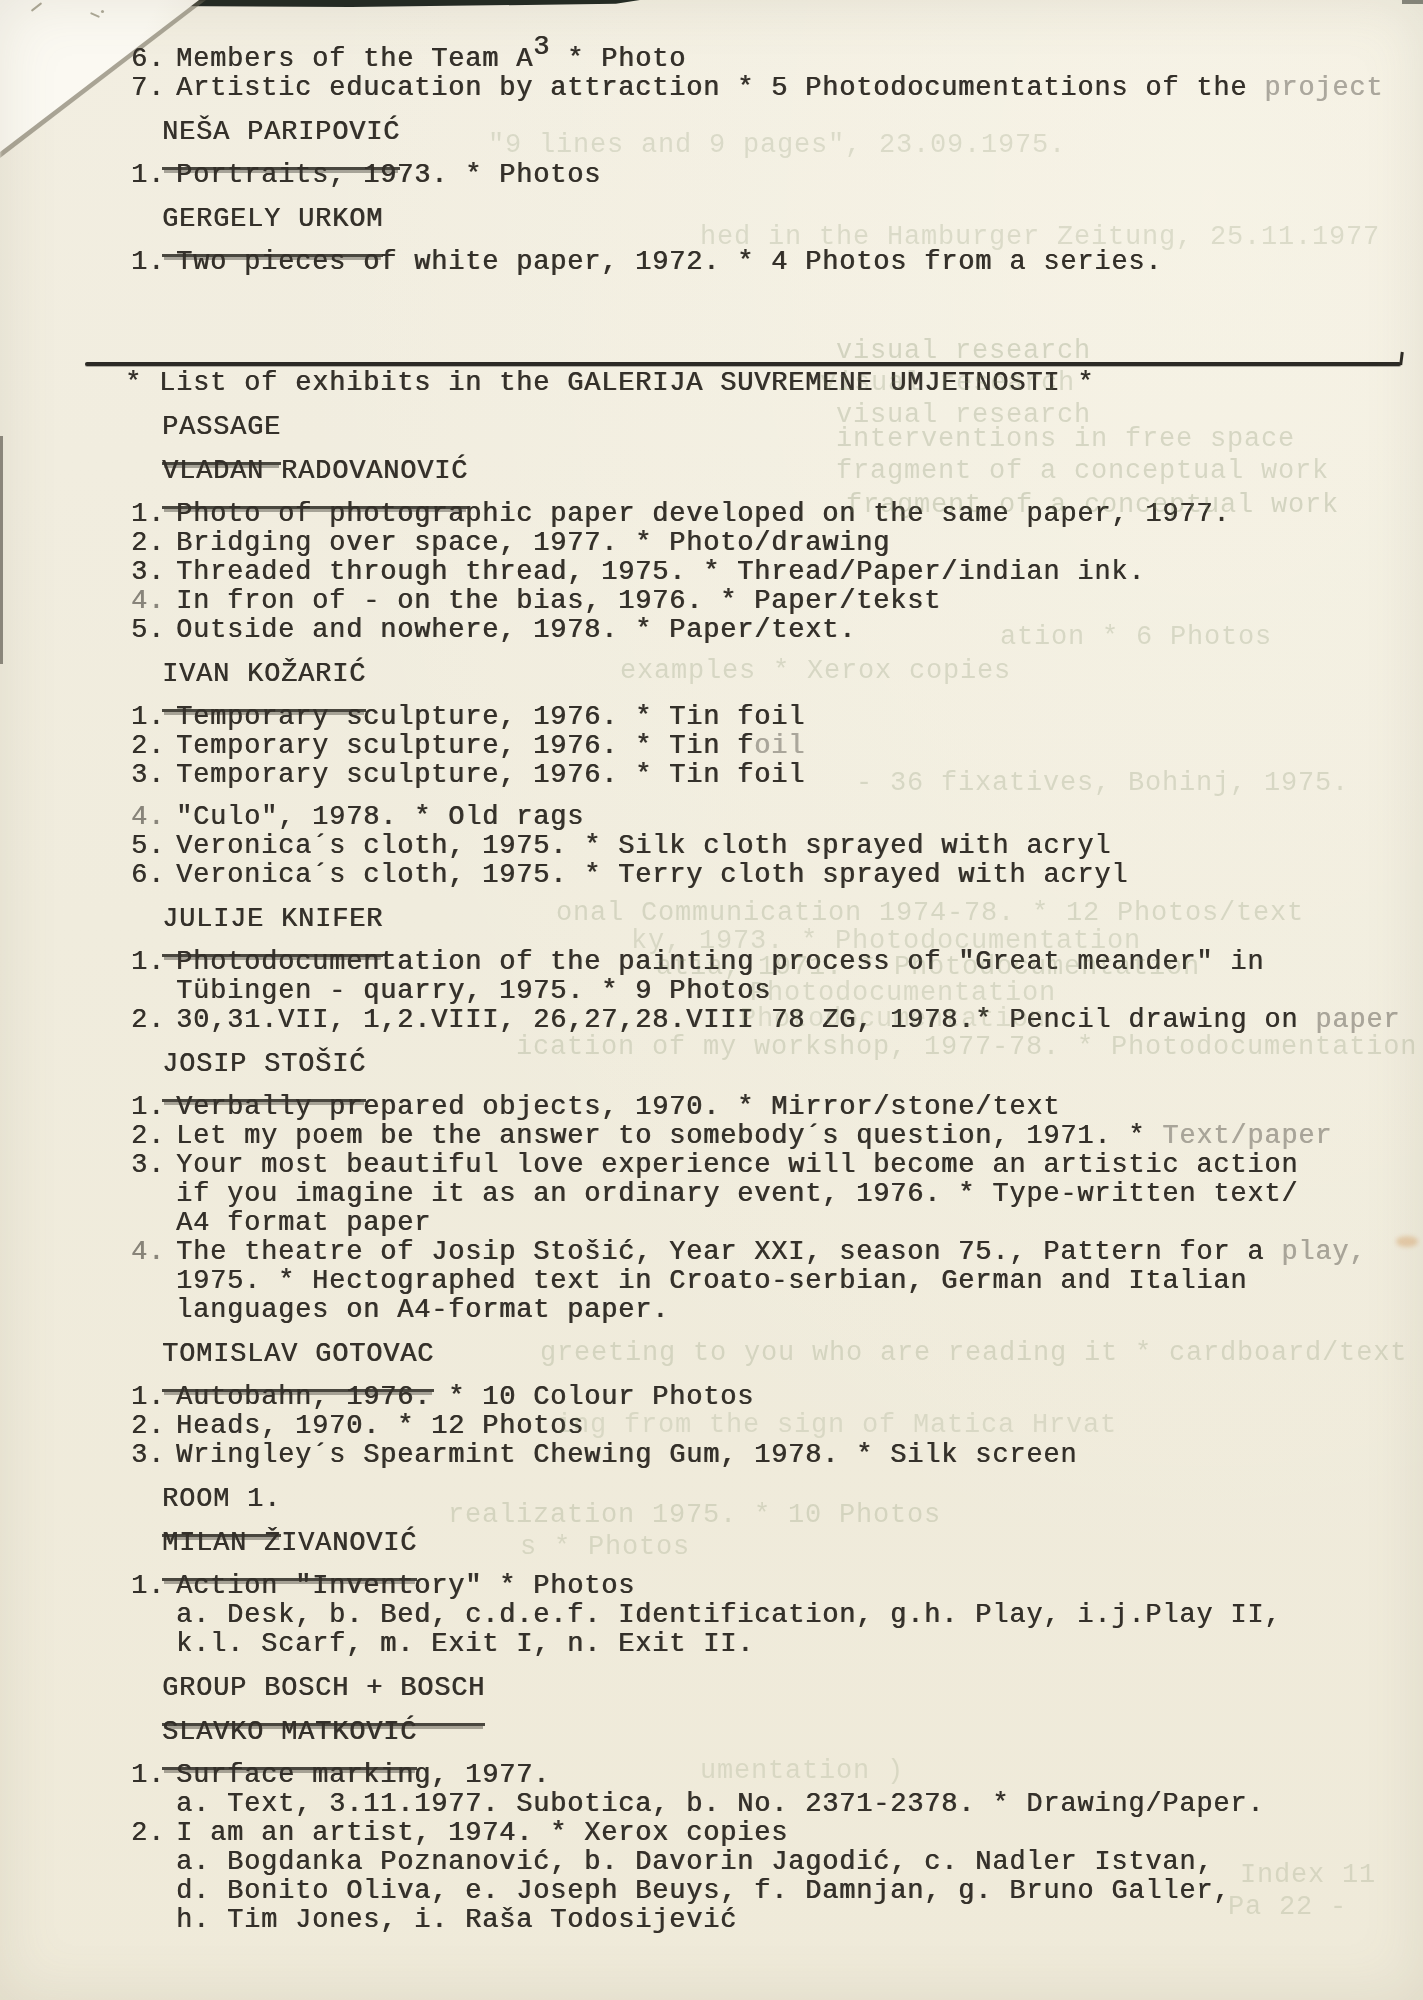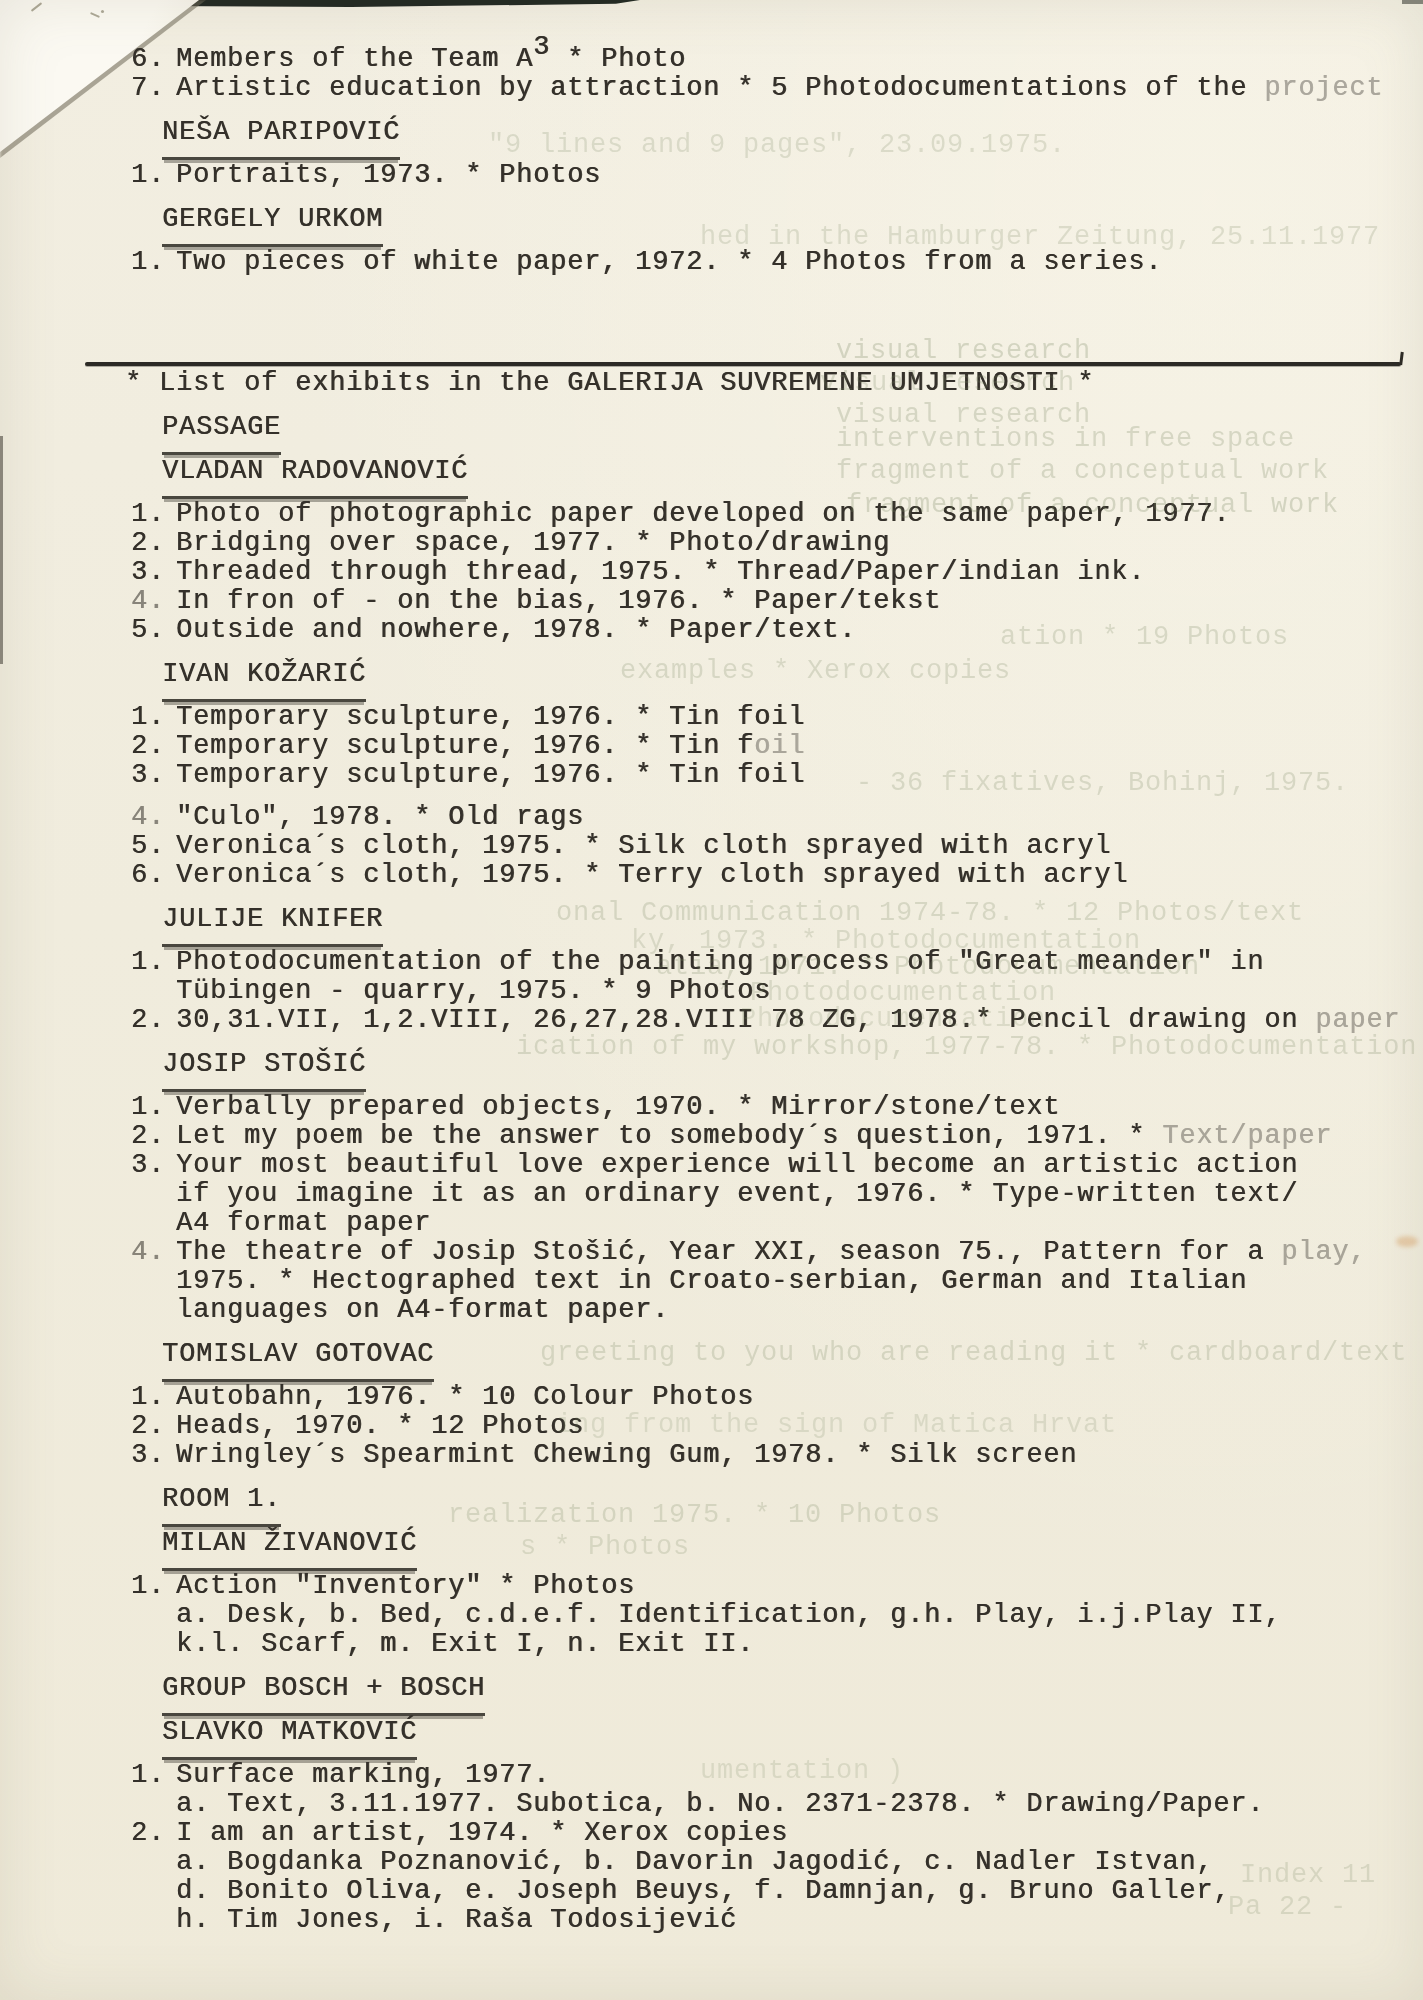--- a/index.html
+++ b/index.html
@@ -20,21 +20,21 @@
     letter-spacing:.8px;white-space:pre;
     text-shadow:.6px .2px .4px rgba(46,42,34,.85);}
   .t-item,.t-cont{padding-left:176px;}
   .t-heading{padding-left:162px;margin-top:15px;}
   .t-title{padding-left:125px;margin-top:3px;}
   .t-item.first{margin-top:14px;}
   .t-item.gap{margin-top:13px;}
   .num{position:absolute;left:131px;}
   .numfade{opacity:.55;}
   .hd{border-bottom:3px solid rgba(44,41,34,.85);
-      box-shadow:0 5px 0 -2px rgba(44,41,34,.38);padding-bottom:10px;}
+      box-shadow:0 5px 0 -2px rgba(44,41,34,.38);padding-bottom:20px;}
   .sup{display:inline-block;transform:translateY(-12px);}
   .fade{opacity:.38;filter:blur(.4px);}
   .t-divider{height:4px;margin-top:85px;margin-left:85px;width:1316px;
     background:#2c2a25;border-radius:2px;box-shadow:0 1px 0 rgba(44,42,37,.35);}
   .t-divider::after{content:"";position:absolute;right:-2px;top:-10px;width:3px;height:13px;
     background:#2c2a25;transform:rotate(7deg);}
   .t-divider{position:relative;}
   
   .ghost{position:absolute;font-size:27px;letter-spacing:.8px;white-space:pre;
     color:#76845f;filter:blur(.6px);pointer-events:none;}
@@ -128,21 +128,21 @@
     </div>
   <div id="ghost-layer">
       <span class="ghost" style="left: 488px; top: 130px; opacity: 0.2;">"9 lines and 9 pages", 23.09.1975.</span>
       <span class="ghost" style="left: 700px; top: 222px; opacity: 0.2;">hed in the Hamburger Zeitung, 25.11.1977</span>
       <span class="ghost" style="left: 836px; top: 336px; opacity: 0.26;">visual research</span>
       <span class="ghost" style="left: 820px; top: 368px; opacity: 0.22;">visual research</span>
       <span class="ghost" style="left: 836px; top: 400px; opacity: 0.24;">visual research</span>
       <span class="ghost" style="left: 836px; top: 424px; opacity: 0.24;">interventions in free space</span>
       <span class="ghost" style="left: 836px; top: 456px; opacity: 0.24;">fragment of a conceptual work</span>
       <span class="ghost" style="left: 846px; top: 490px; opacity: 0.26;">fragment of a conceptual work</span>
-      <span class="ghost" style="left: 1000px; top: 622px; opacity: 0.22;">ation * 19 Photos</span>
+      <span class="ghost" style="left: 1000px; top: 622px; opacity: 0.22;">ation * 6 Photos</span>
       <span class="ghost" style="left: 620px; top: 656px; opacity: 0.22;">examples * Xerox copies</span>
       <span class="ghost" style="left: 856px; top: 768px; opacity: 0.22;">- 36 fixatives, Bohinj, 1975.</span>
       <span class="ghost" style="left: 556px; top: 898px; opacity: 0.22;">onal Communication 1974-78. * 12 Photos/text</span>
       <span class="ghost" style="left: 600px; top: 926px; opacity: 0.2; margin-left: 31px;">ky, 1973. * Photodocumentation</span>
       <span class="ghost" style="left: 656px; top: 952px; opacity: 0.22;">atia, 1971. * Photodocumentation</span>
       <span class="ghost" style="left: 716px; top: 978px; opacity: 0.2;">* Photodocumentation</span>
       <span class="ghost" style="left: 740px; top: 1004px; opacity: 0.18;">Photodocumentation</span>
       <span class="ghost" style="left: 516px; top: 1032px; opacity: 0.22;">ication of my workshop, 1977-78. * Photodocumentation</span>
       <span class="ghost" style="left: 540px; top: 1338px; opacity: 0.22;">greeting to you who are reading it * cardboard/text</span>
       <span class="ghost" style="left: 556px; top: 1410px; opacity: 0.18;">ing from the sign of Matica Hrvat</span>

